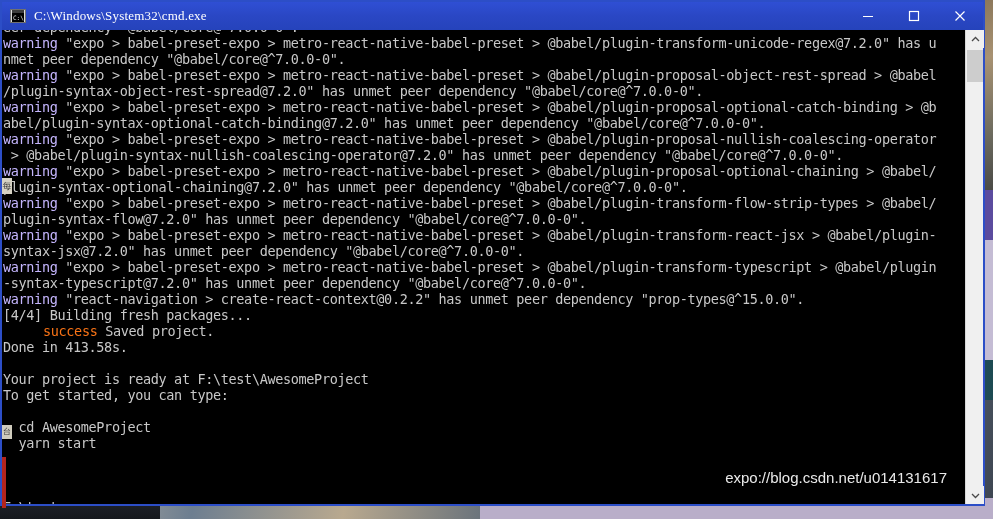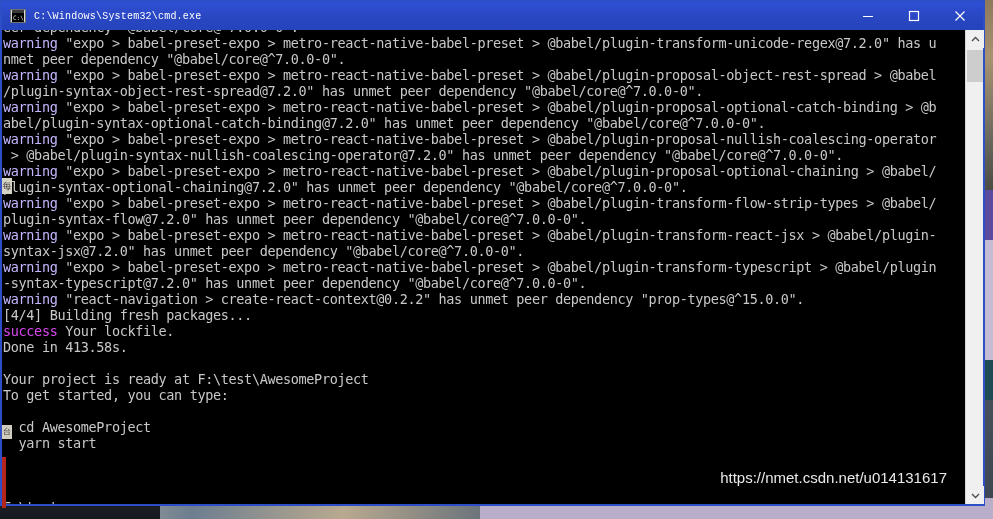--- a/index.html
+++ b/index.html
@@ -70,22 +70,22 @@
   #app-icon::before {
     content:""; position:absolute; left:1px; top:0px; right:1px; height:3px;
     background:#3b3b3b;
   }
   #app-icon::after {
     content:"C:\\"; position:absolute; left:1px; top:3px; right:1px; bottom:0;
     background:#000; color:#e0e0e0; font-size:6px; line-height:9px;
     font-family:"DejaVu Sans Mono", monospace; padding-left:1px;
   }
   #title-text {
-    color:#ffffff; font-size:10px; letter-spacing:0.2px;
-    font-family:Liberation Mono, monospace; white-space:nowrap;
+    color:#ffffff; font-size:13px; letter-spacing:0.2px;
+    font-family:Liberation Serif, serif; white-space:nowrap;
   }
   #window-controls {
     margin-left:auto; display:flex; height:28px;
   }
   .wbtn {
     width:46px; height:28px; display:flex; align-items:center; justify-content:center;
     color:#ffffff;
   }
   .wbtn svg { display:block; }
 
@@ -100,21 +100,21 @@
   }
   .line {
     height:16px; line-height:16px;
     font-family:"DejaVu Sans Mono", monospace;
     font-size:13.5px;
     color:#c8c8c8;
     white-space:pre;
     letter-spacing:-0.35px;
   }
   .warn { color:#c4b5fd; }
-  .ok   { color:#d946ef; }
+  .ok   { color:#f97316;margin-left:40px; }
 
   
   #edge-icon {
     position:absolute; left:0px; top:176px; width:10px; height:16px;
     background:#d6d2c4; color:#3a3a3a; font-size:9px; line-height:16px;
     text-align:center; font-family:"DejaVu Sans", sans-serif;
     overflow:hidden;
   }
   #edge-icon2 {
     position:absolute; left:0px; top:423px; width:10px; height:14px;
@@ -198,35 +198,35 @@
         <div class="line"><span class="warn">warning</span><span> "expo &gt; babel-preset-expo &gt; metro-react-native-babel-preset &gt; @babel/plugin-proposal-optional-chaining &gt; @babel/</span></div>
         <div class="line">plugin-syntax-optional-chaining@7.2.0" has unmet peer dependency "@babel/core@^7.0.0-0".</div>
         <div class="line"><span class="warn">warning</span><span> "expo &gt; babel-preset-expo &gt; metro-react-native-babel-preset &gt; @babel/plugin-transform-flow-strip-types &gt; @babel/</span></div>
         <div class="line">plugin-syntax-flow@7.2.0" has unmet peer dependency "@babel/core@^7.0.0-0".</div>
         <div class="line"><span class="warn">warning</span><span> "expo &gt; babel-preset-expo &gt; metro-react-native-babel-preset &gt; @babel/plugin-transform-react-jsx &gt; @babel/plugin-</span></div>
         <div class="line">syntax-jsx@7.2.0" has unmet peer dependency "@babel/core@^7.0.0-0".</div>
         <div class="line"><span class="warn">warning</span><span> "expo &gt; babel-preset-expo &gt; metro-react-native-babel-preset &gt; @babel/plugin-transform-typescript &gt; @babel/plugin</span></div>
         <div class="line">-syntax-typescript@7.2.0" has unmet peer dependency "@babel/core@^7.0.0-0".</div>
         <div class="line"><span class="warn">warning</span><span> "react-navigation &gt; create-react-context@0.2.2" has unmet peer dependency "prop-types@^15.0.0".</span></div>
         <div class="line">[4/4] Building fresh packages...</div>
-        <div class="line"><span class="ok">success</span><span> Your lockfile.</span></div>
+        <div class="line"><span class="ok">success</span><span> Saved project.</span></div>
         <div class="line">Done in 413.58s.</div>
         <div class="line"></div>
         <div class="line">Your project is ready at F:\test\AwesomeProject</div>
         <div class="line">To get started, you can type:</div>
         <div class="line"></div>
         <div class="line">  cd AwesomeProject</div>
         <div class="line">  yarn start</div>
         <div class="line"></div>
         <div class="line"></div>
         <div class="line"></div>
         <div class="line">F:\test&gt;</div>
       </div>
 
-    <div id="watermark">https://nmet.csdn.net/u014131617</div>
+    <div id="watermark">expo://blog.csdn.net/u014131617</div>
   </div>
 
   <div id="edge-icon">每</div>
   <div id="edge-icon2">台</div>
 
   <div id="scrollbar">
     <div class="sb-arrow" id="sb-up">
       <svg width="9" height="9" viewBox="0 0 9 9">
           <path d="M1 6 L4.5 2.5 L8 6" stroke="#4a4a4a" stroke-width="1.3" fill="none"></path>
         </svg>

